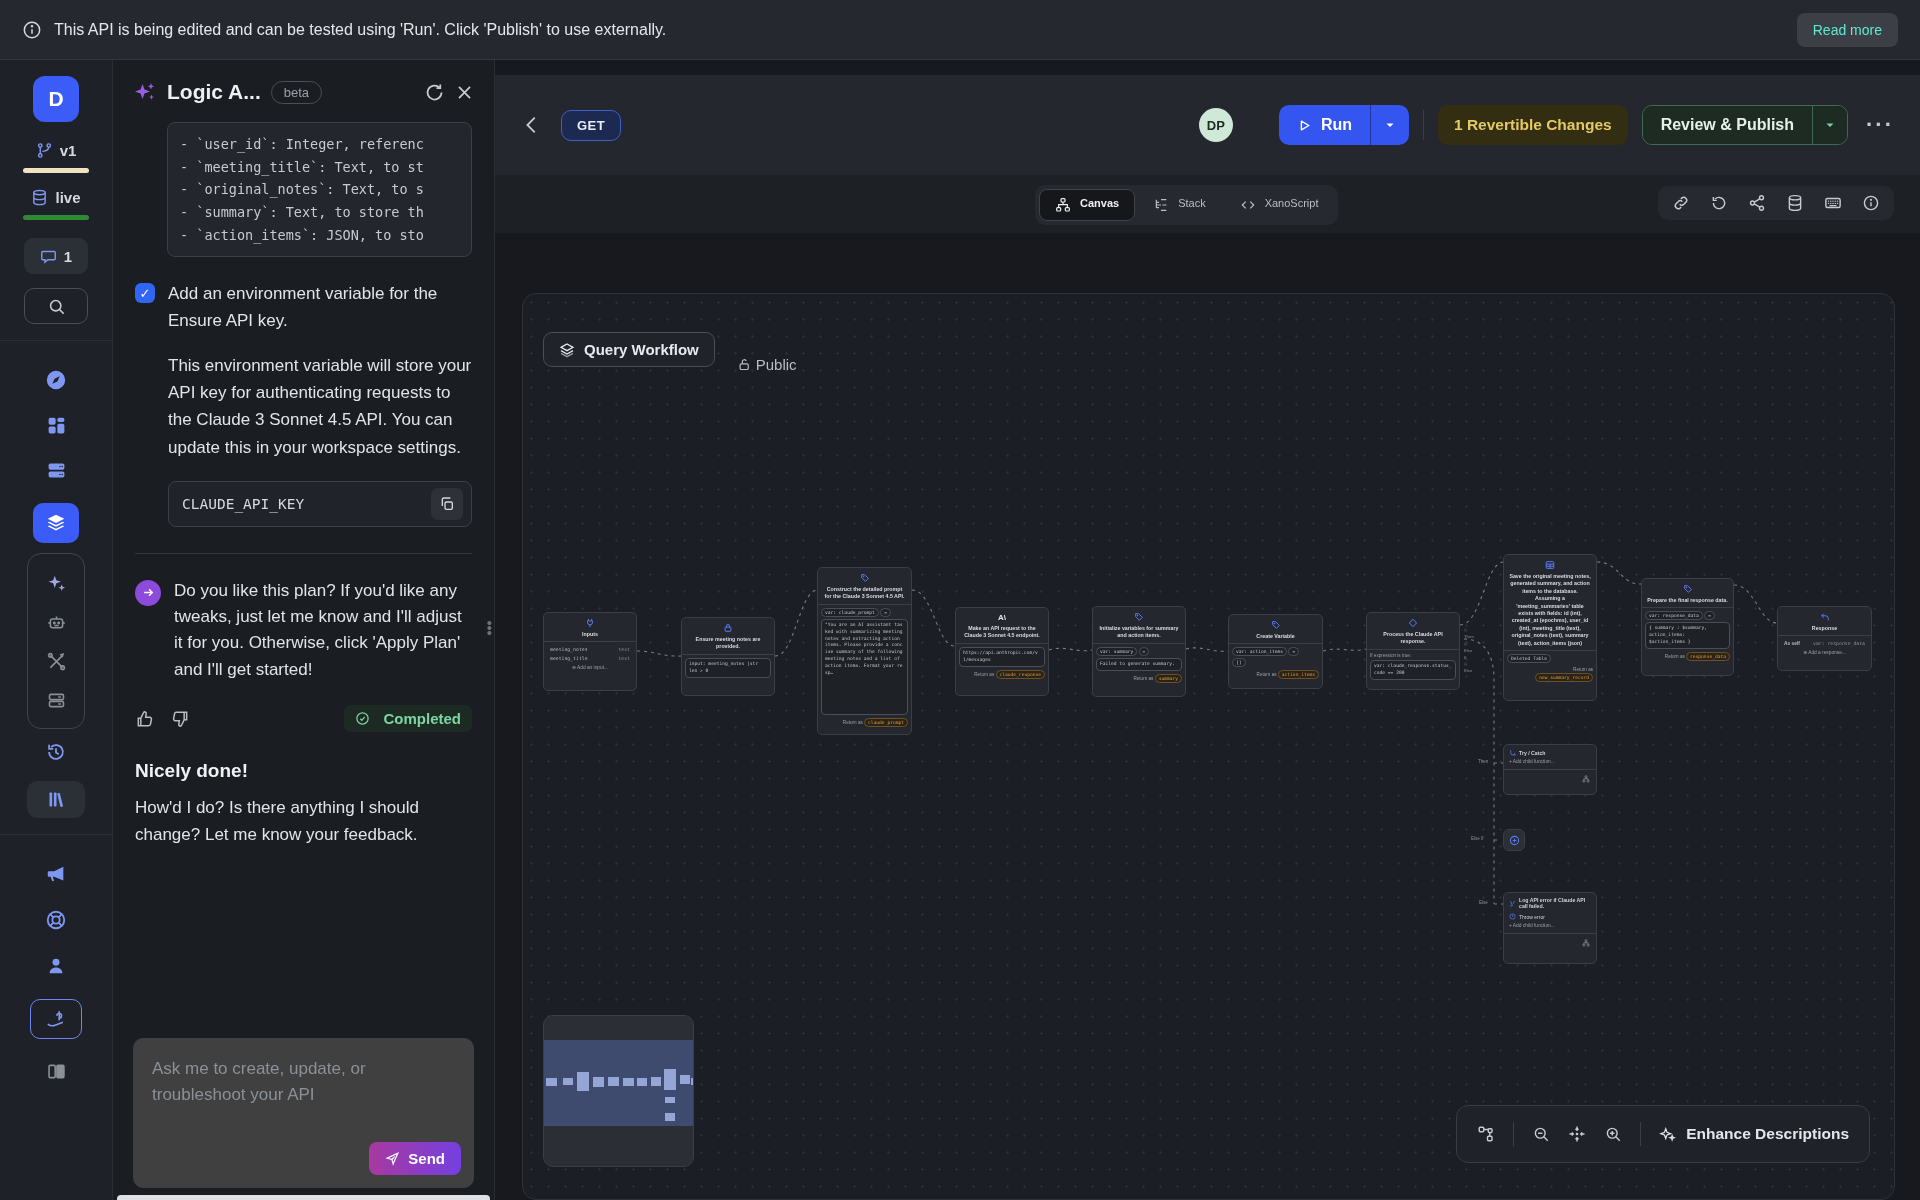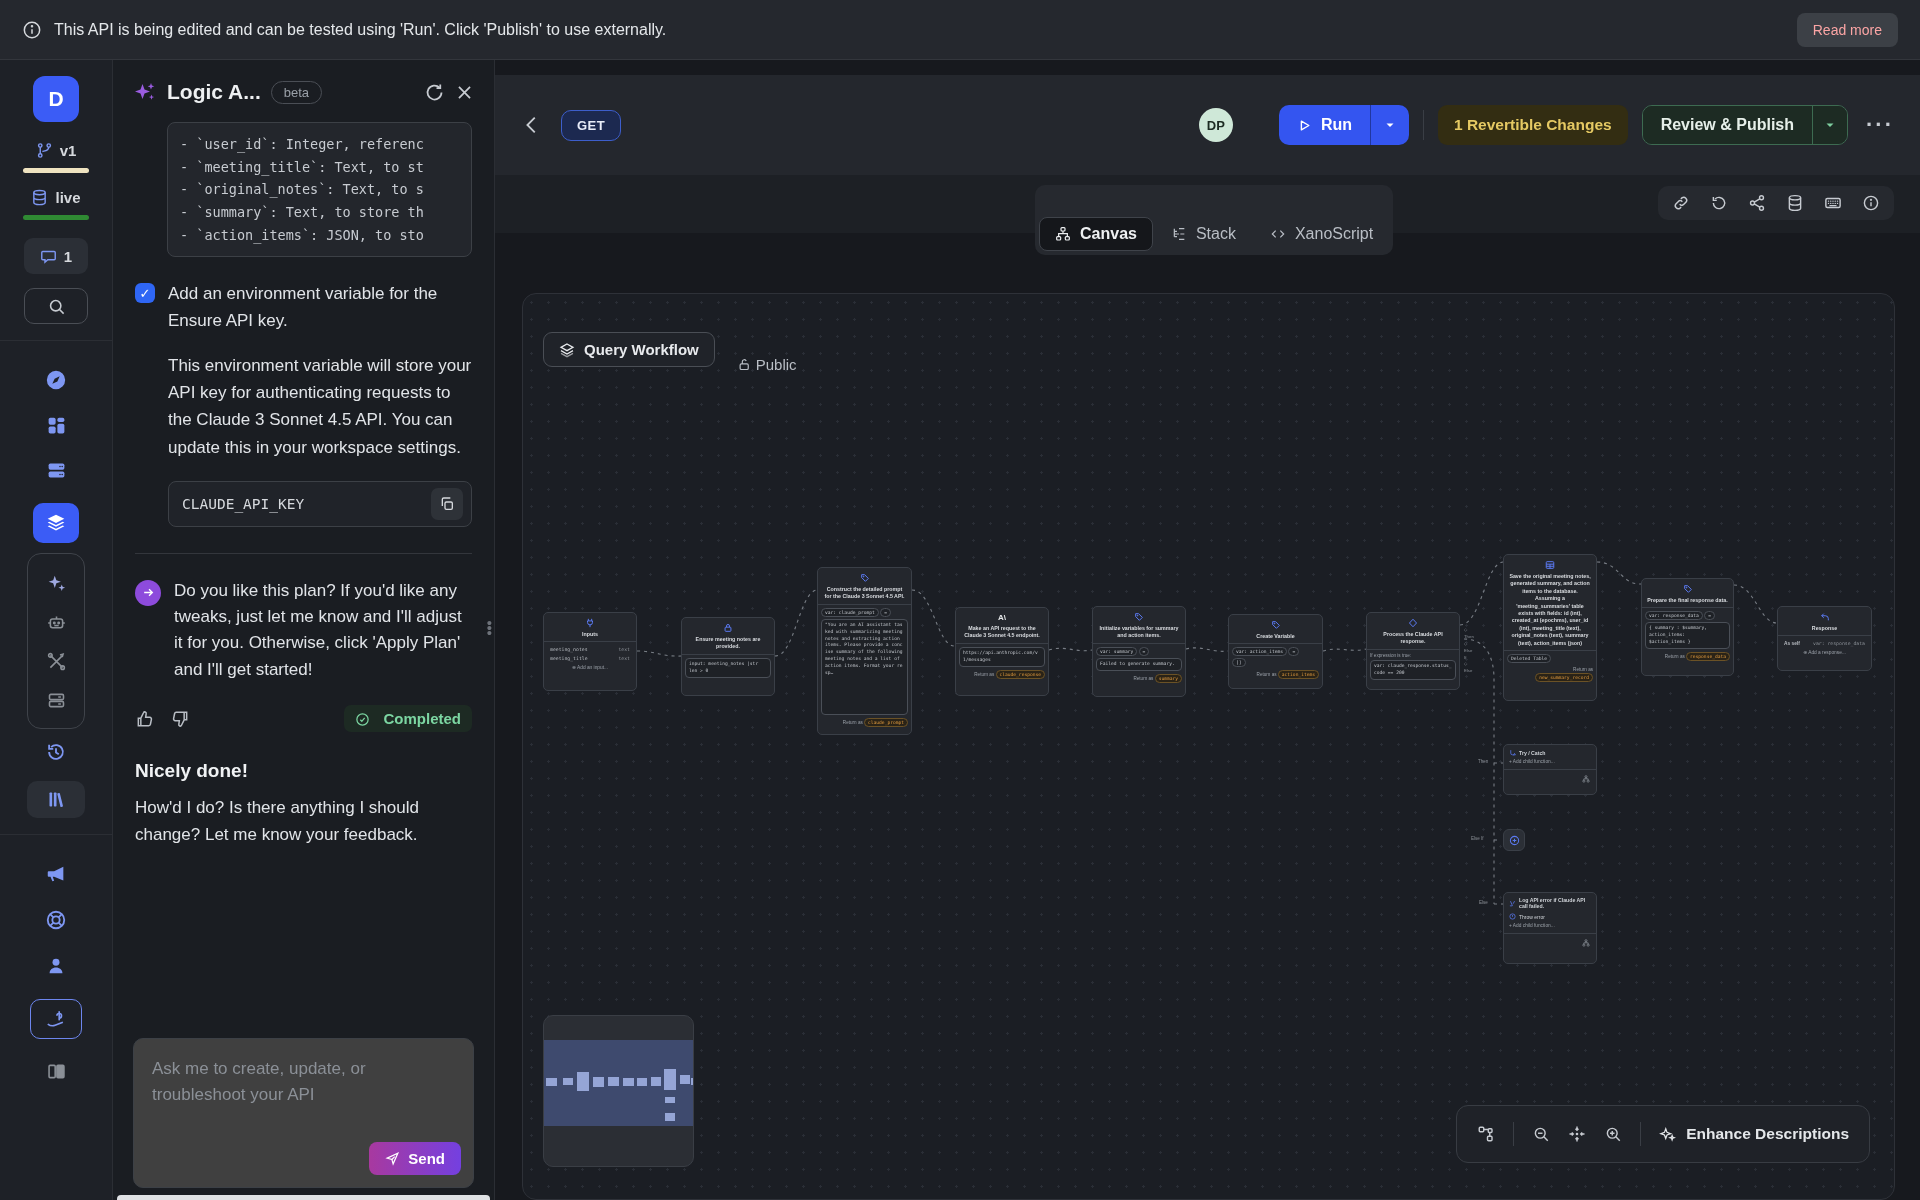--- a/index.html
+++ b/index.html
@@ -6,21 +6,21 @@
   html,body { width:1920px; height:1200px; overflow:hidden; background:#17191e;
     font-family:"Liberation Sans", sans-serif; color:#e6e8ea; }
   .mono { font-family:"DejaVu Sans Mono", monospace; }
   svg { display:block; }
 
   
   .banner { position:absolute; left:0; top:0; width:1920px; height:60px; background:#25282e;
     border-bottom:1px solid #33363c; display:flex; align-items:center; padding:0 22px; gap:12px; }
   .banner-text { font-size:16px; color:#e4e7ea; }
   .readmore-btn { margin-left:auto; background:#3c4046; border-radius:8px; padding:9px 16px;
-    font-size:14px; color:#fca5a5; cursor:pointer; }
+    font-size:14px; color:#5eead4; cursor:pointer; }
 
   
   .rail { position:absolute; left:0; top:60px; width:113px; height:1140px; background:#1e2127;
     border-right:1px solid #2b2e34; display:flex; flex-direction:column; align-items:center; padding-top:16px; }
   .logo { width:46px; height:46px; border-radius:12px; background:#3b5cf6; color:#fff; font-size:21px;
     font-weight:700; display:flex; align-items:center; justify-content:center; margin-bottom:16px; cursor:pointer;}
   .rail-env { display:flex; align-items:center; gap:7px; color:#d6d9dd; font-size:15px; font-weight:600; margin-top:4px; cursor:pointer;}
   .rail-bar { width:66px; height:5px; border-radius:3px; margin:9px 0 12px; }
   .bar-cream { background:#efe3c0; } .bar-green { background:#2f8a33; }
   .comment-badge { width:64px; height:36px; background:#2b2f36; border-radius:9px; display:flex;
@@ -61,21 +61,21 @@
   .key-text { font-size:14.5px; color:#d6d9dd; flex:1; }
   .copy-btn { width:32px; height:32px; background:#2e3238; border-radius:7px; display:flex;
     align-items:center; justify-content:center; color:#d6d9dd; cursor:pointer; }
   .panel-hr { border:0; height:1px; background:#33363c; margin:26px 0 24px; }
   .msg-row { display:flex; gap:13px; }
   .msg-bullet { width:26px; height:26px; min-width:26px; border-radius:50%; background:#8d4bdc; color:#fff;
     display:flex; align-items:center; justify-content:center; font-size:14px; margin-top:2px; }
   .fb-row { display:flex; align-items:center; gap:15px; margin-top:22px; }
   .thumb { color:#b9bec5; cursor:pointer; }
   .completed-badge { margin-left:auto; background:#1d2a23; border-radius:7px; padding:5px 11px;
-    display:flex; align-items:flex-end; gap:13px; color:#7cd6a2; font-size:15px; font-weight:600; }
+    display:flex; align-items:center; gap:13px; color:#7cd6a2; font-size:15px; font-weight:600; }
   .done-head { font-size:19px; font-weight:700; margin-top:28px; color:#f0f2f4; }
   .done-text { font-size:17px; line-height:1.6; color:#e1e4e8; margin-top:12px; }
   .revert-btn { margin-left:auto; border:1px solid #4a4e55; border-radius:8px; padding:7px 13px;
     color:#b9bec5; font-size:14.5px; display:flex; align-items:center; gap:8px; cursor:pointer; }
   .chat-box { margin:14px 20px 12px; border:1px solid #3c4046; background:#404040; border-radius:10px;
     height:150px; position:relative; }
   .chat-ph { padding:17px 18px; font-size:17px; line-height:1.5; color:#8b9097; cursor:text; }
   .send-btn { position:absolute; right:12px; bottom:12px; border-radius:8px; padding:8px 16px;
     background:linear-gradient(90deg,#a8399f,#7440e0); color:#fff; font-size:15px; font-weight:600;
     display:flex; align-items:center; gap:8px; cursor:pointer; }
@@ -110,22 +110,22 @@
   .review-split { display:flex; border:1.5px solid #3d6b51; border-radius:10px; overflow:hidden; cursor:pointer; }
   .review-main { background:#1d2b23; color:#e6efe9; font-size:16px; font-weight:600; padding:10px 18px; }
   .review-caret { background:#1d2b23; border-left:1.5px solid #3d6b51; padding:10px 11px;
     display:flex; align-items:center; color:#7fcf9f; }
   .more-btn { color:#c7cbd1; font-size:22px; font-weight:700; letter-spacing:2px; cursor:pointer; margin-left:4px; }
 
   
   .tab-strip { height:58px; background:#1d2025; position:relative; display:flex; align-items:center; }
   .tabs-group { position:absolute; left:540px; top:10px; background:#26292f; border-radius:10px;
     padding:4px; display:flex; gap:2px; }
-  .tab { display:flex; align-items:center; gap:9px; padding:7px 15px; border-radius:8px;
-    font-size:16px; color:#b9bec5; cursor:pointer; border:1px solid transparent;margin-top:28px; }
+  .tab { display:flex; gap:9px; padding:7px 15px; border-radius:8px;
+    font-size:11px; color:#b9bec5; cursor:pointer; border:1px solid transparent; }
   .tab.active { background:#15171b; border-color:#3f434a; color:#eef0f2; font-weight:600; }
   .strip-tools { position:absolute; right:26px; top:11px; background:#26292f; border-radius:10px;
     padding:8px 14px; display:flex; align-items:center; gap:20px; color:#c7cbd1; }
   .strip-tools .icon-btn { color:#c7cbd1; }
 
   
   .canvas-wrap { position:absolute; left:27px; right:25px; top:218px; bottom:15px; background:#1b1e24;
     border:1px solid #2e3138; border-radius:14px; overflow:hidden;
     background-image:radial-gradient(circle,#2a2e36 1px,transparent 1.3px); background-size:17px 17px; }
   .canvas-badges { position:absolute; left:20px; top:32px; display:flex; align-items:center; gap:22px; }

